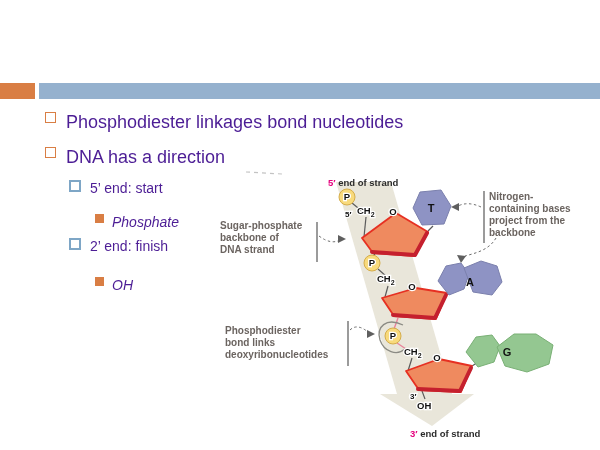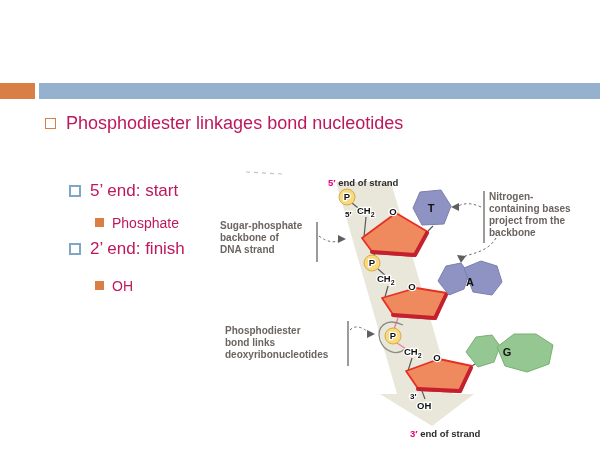--- a/index.html
+++ b/index.html
@@ -3,24 +3,24 @@
 <meta charset="utf-8">
 <style>
   html,body{margin:0;padding:0;background:#fff;}
   .slide{position:relative;width:600px;height:450px;background:#ffffff;overflow:hidden;
          font-family:"Liberation Sans",sans-serif;}
   .abs{position:absolute;}
   .title{left:44px;top:33px;font-size:30px;letter-spacing:.5px;color:var(--title);}
   .bar{top:83px;height:16px;}
   .bar-orange{left:0;width:35px;background:var(--accent_orange);}
   .bar-blue{left:39px;width:561px;background:var(--accent_blue);}
-  .b{display:flex;align-items:center;color:#be185d;}
+  .b{display:flex;align-items:flex-start;color:#4c1d95;}
   .l1{left:45px;font-size:18px;height:22px;}
-  .l2{left:69px;font-size:17px;height:21px;}
-  .l3{left:95px;font-size:14px;height:17px;}
+  .l2{left:69px;font-size:14px;height:21px;}
+  .l3{left:95px;font-size:14px;height:17px;font-style:italic;}
   .sq{display:inline-block;flex:0 0 auto;}
   .sq1{width:9px;height:9px;border:1.5px solid var(--accent_orange);margin-right:10px;}
   .sq2{width:8px;height:8px;border:2.5px solid var(--bullet_l2_border);margin-right:9px;}
   .sq3{width:9px;height:9px;background:var(--accent_orange);margin-right:8px;}
   svg text{font-family:"Liberation Sans",sans-serif;}
   .callout{font-size:10px;font-weight:bold;fill:var(--label_gray);}
   .strandlbl{font-size:9.5px;font-weight:bold;fill:#2b2b2b;}
   .mag{fill:var(--magenta);}
   .atom{font-size:9.5px;font-weight:bold;fill:#111;paint-order:stroke;stroke:#ffffff;stroke-width:2.5px;}
   .atom-sm{font-size:8px;}
@@ -43,20 +43,24 @@
 <body>
 
 <div class="slide">
 
   <div class="abs bar bar-orange"></div>
   <div class="abs bar bar-blue"></div>
 
   <div class="abs b l1" style="top:112px">
     <span class="sq sq1"></span>
     <span>Phosphodiester linkages bond nucleotides</span>
+  </div>
+  <div class="abs b l1" style="top:147px">
+    <span class="sq sq1"></span>
+    <span>DNA has a direction</span>
   </div>
   <div class="abs b l2" style="top:180px">
     <span class="sq sq2"></span>
     <span>5’ end: start</span>
   </div>
   <div class="abs b l3" style="top:214px">
     <span class="sq sq3"></span>
     <span>Phosphate</span>
   </div>
   <div class="abs b l2" style="top:238px">

